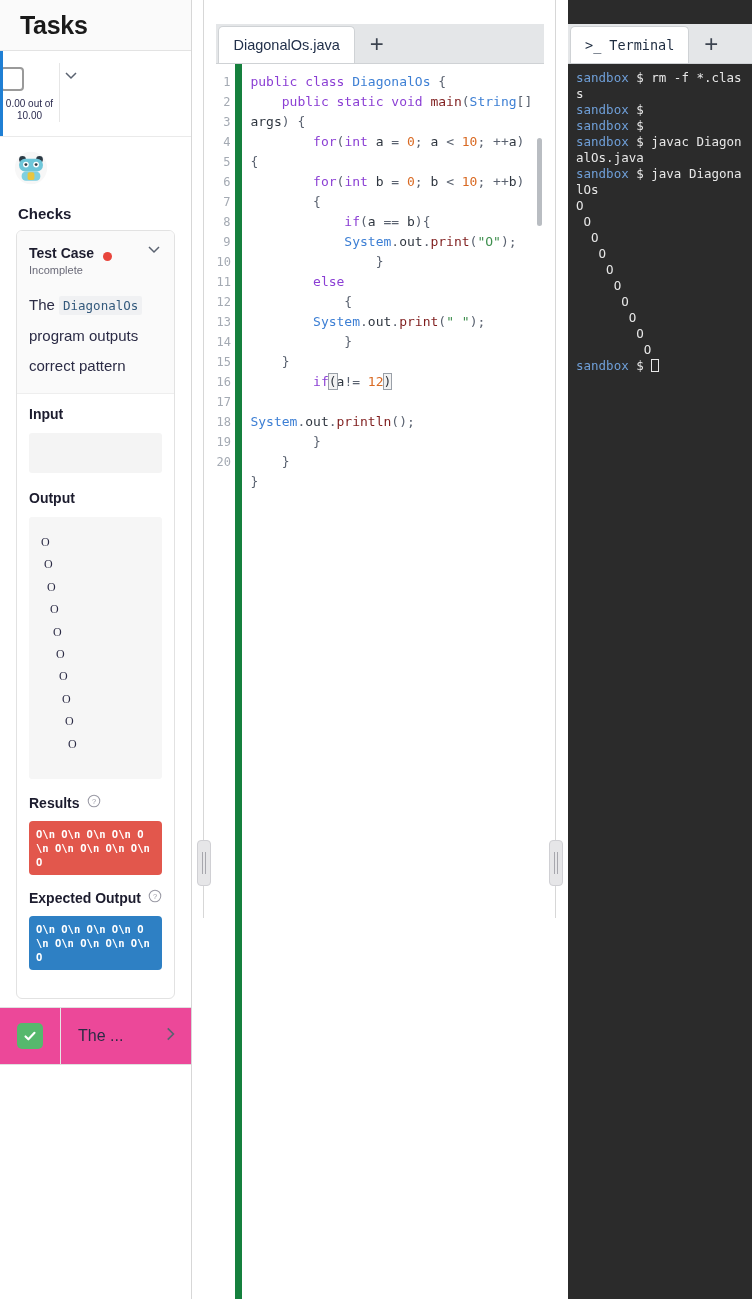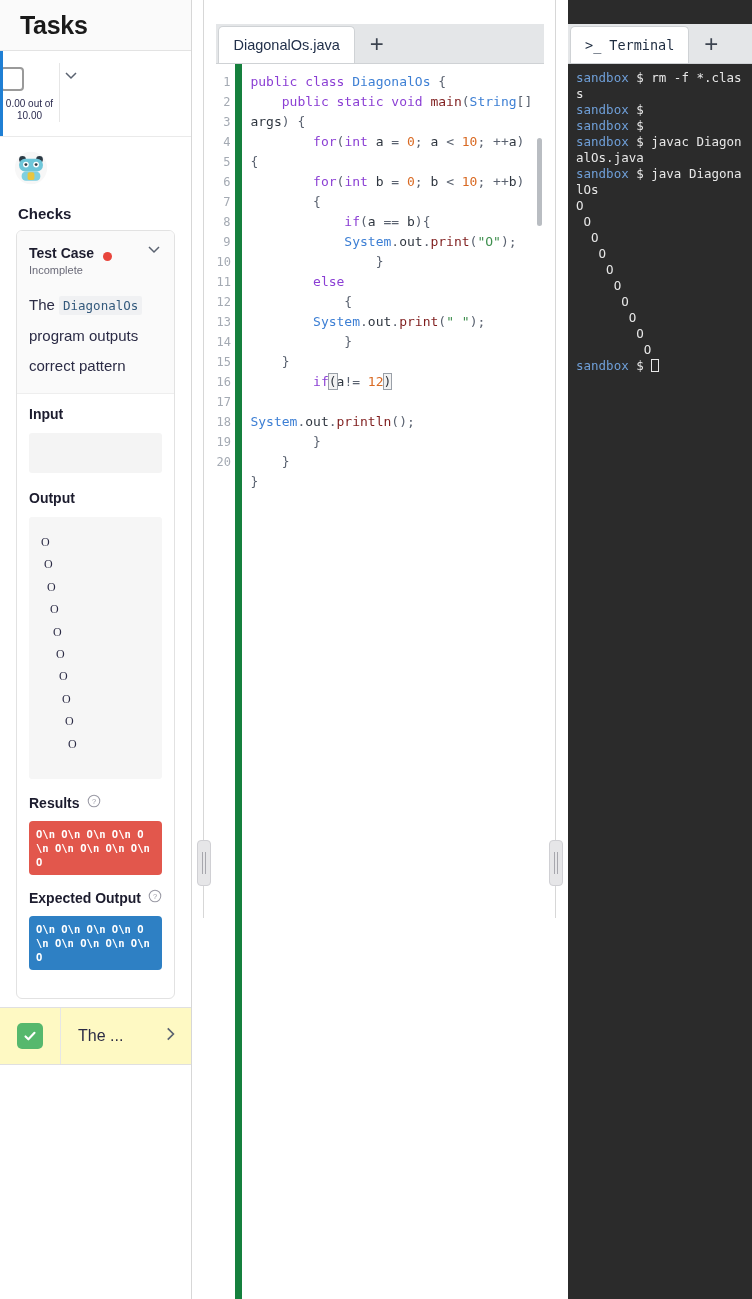--- a/index.html
+++ b/index.html
@@ -132,21 +132,21 @@
     margin-bottom: 14px;
   }
   .badge.fail { background: #e2574c; }
   .badge.expected { background: #2e80c4; }
 
   
   .bottom-row {
     border-top: 1px solid #e0e0e0; border-bottom: 1px solid #e0e0e0;
     display: flex; align-items: center;
     height: 58px; padding-right: 12px;
-    background: #fef9c3;
+    background: #ec4899;
     margin-top: 8px;
   }
   .check-green {
     width: 26px; height: 26px; border-radius: 5px; background: #56b86d;
     margin-left: 17px; flex: 0 0 26px;
     display: flex; align-items: center; justify-content: center;
   }
   .bottom-sep { width: 1px; align-self: stretch; background: #e6e6e6; margin-left: 17px; }
   .bottom-text { font-size: 16px; color: #2b2b45; margin-left: 17px; }
   .bottom-chev { margin-left: auto; cursor: pointer; }

